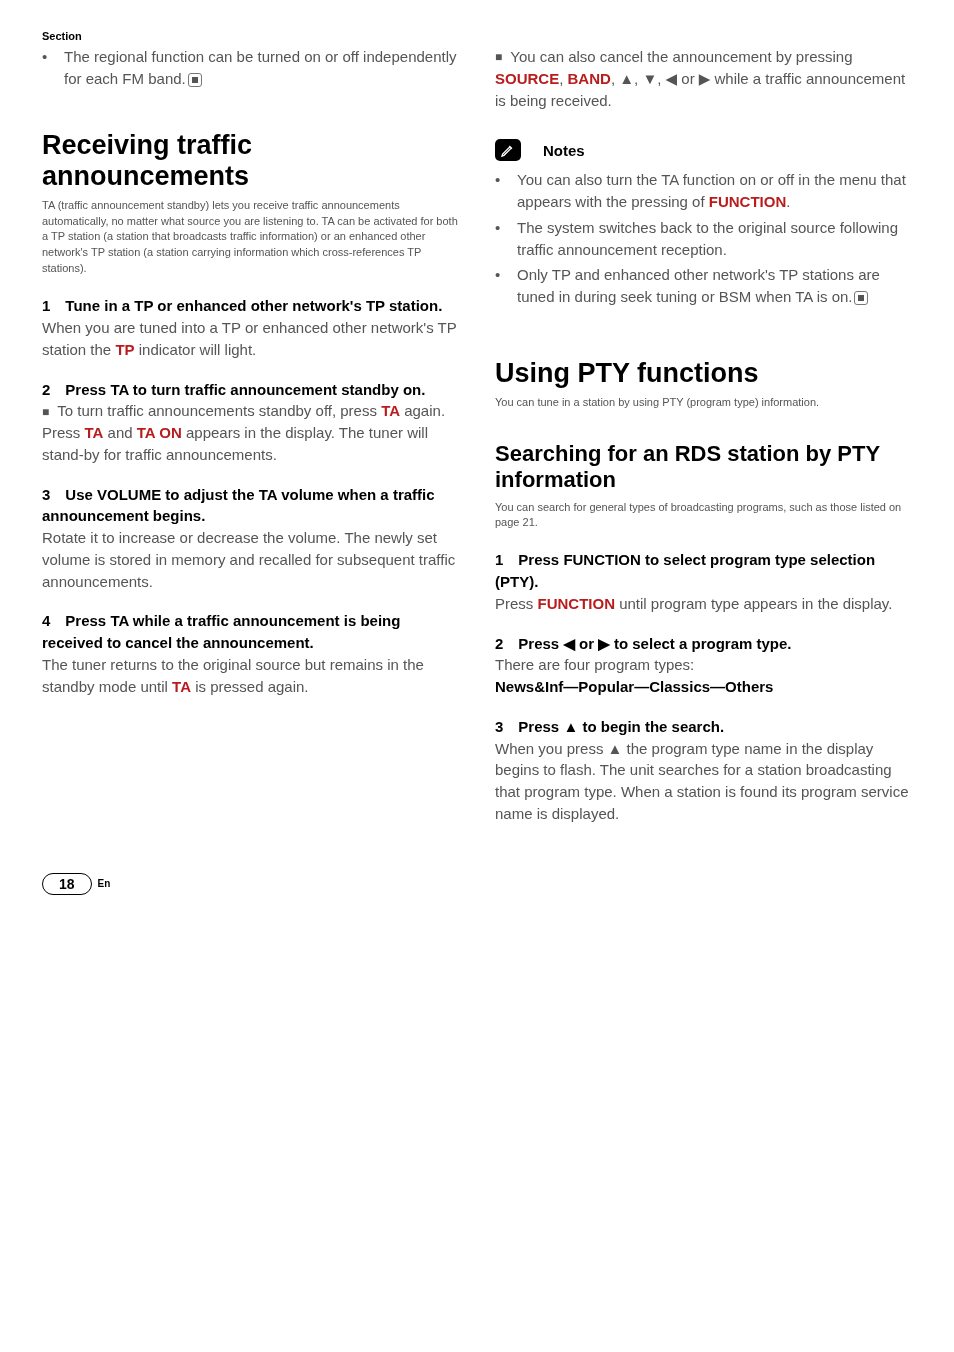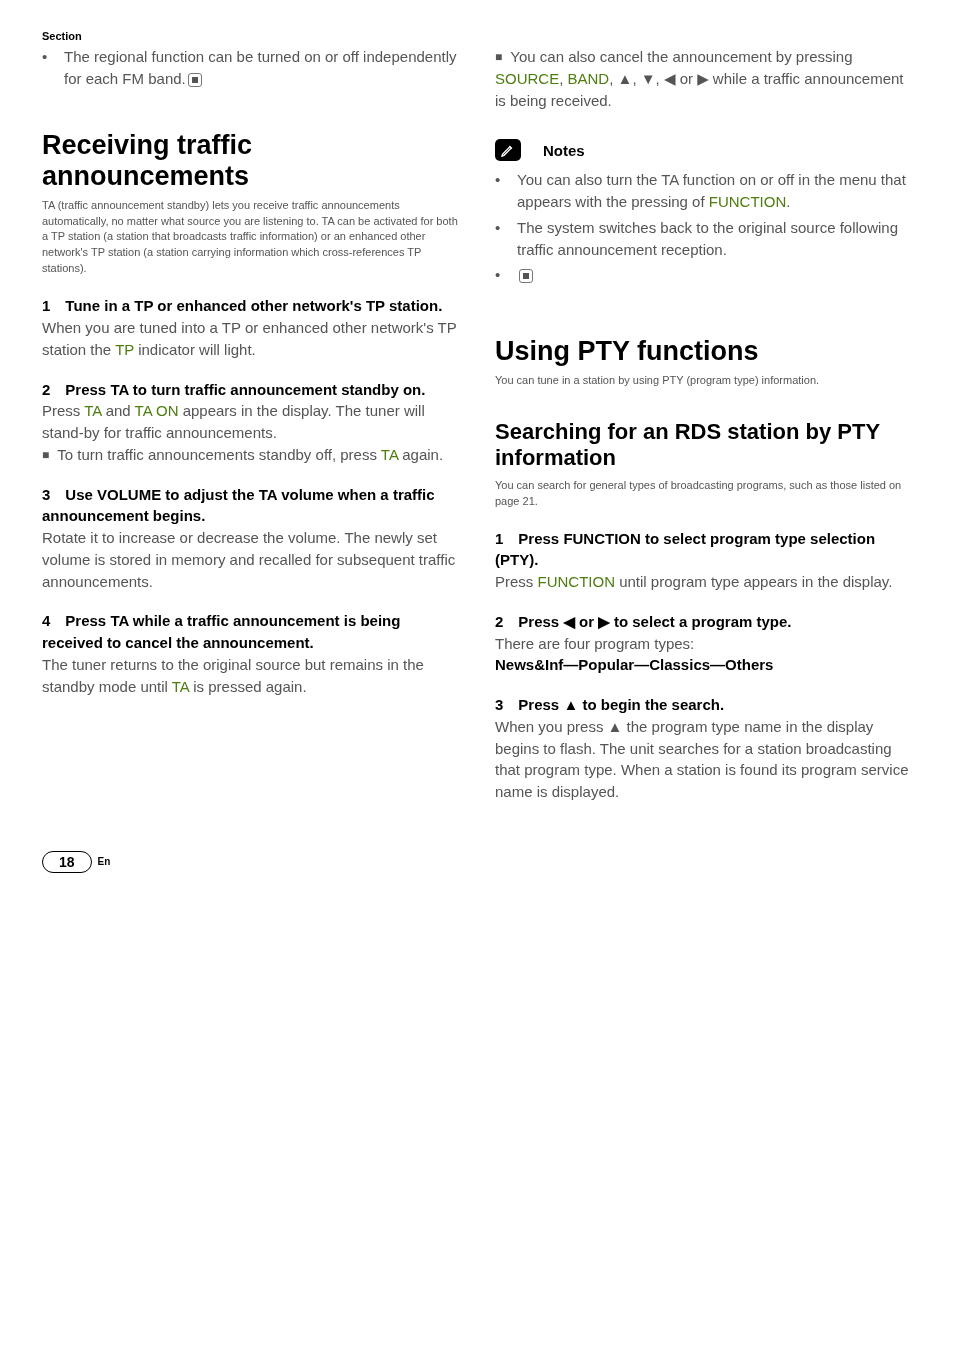--- a/index.html
+++ b/index.html
@@ -165,21 +165,21 @@
     border: 1px solid #000;
     border-radius: 14px;
     padding: 2px 16px;
     font-weight: bold;
     font-size: 14px;
   }
   .page-lang {
     font-size: 10px;
     font-weight: bold;
   }
-  .bold { font-weight: normal; color: #4d7c0f; }
+  .bold { font-weight: bold; color: #b91c1c; }
 </style>
 </head>
 <body>
 
 <div class="page">
 
   <div class="section-label">Section</div>
 
 
   <div class="columns">
@@ -199,25 +199,25 @@
       <div class="step">
         <div class="step-head">1 Tune in a TP or enhanced other network's TP station.</div>
         <div class="step-body">
           <span>When you are tuned into a TP or enhanced other network's TP station the </span><span class="bold">TP</span><span> indicator will light.</span>
         </div>
       </div>
 
       <div class="step">
         <div class="step-head">2 Press TA to turn traffic announcement standby on.</div>
         <div class="step-body">
-          <span>Press </span><span class="bold">TA</span><span> and </span><span class="bold">TA ON</span><span> appears in the display. The tuner will stand-by for traffic announcements.</span>
-        </div>
-        <div class="step-body">
           <span class="black-square">■</span>&nbsp;
           <span>To turn traffic announcements standby off, press </span><span class="bold">TA</span><span> again.</span>
+        </div>
+        <div class="step-body">
+          <span>Press </span><span class="bold">TA</span><span> and </span><span class="bold">TA ON</span><span> appears in the display. The tuner will stand-by for traffic announcements.</span>
         </div>
       </div>
 
       <div class="step">
         <div class="step-head">3 Use VOLUME to adjust the TA volume when a traffic announcement begins.</div>
         <div class="step-body">Rotate it to increase or decrease the volume. The newly set volume is stored in memory and recalled for subsequent traffic announcements.</div>
       </div>
 
       <div class="step">
         <div class="step-head">4 Press TA while a traffic announcement is being received to cancel the announcement.</div>
@@ -250,21 +250,21 @@
           <span>You can also turn the TA function on or off in the menu that appears with the pressing of </span><span class="bold">FUNCTION</span><span>.</span>
         </div>
       </div>
       <div class="bullet-row">
         <div class="bullet-dot">•</div>
         <div>The system switches back to the original source following traffic announcement reception.</div>
       </div>
       <div class="bullet-row">
         <div class="bullet-dot">•</div>
         <div>
-          <span class="end-square"></span>
+          <span>Only TP and enhanced other network's TP stations are tuned in during seek tuning or BSM when TA is on.</span><span class="end-square"></span>
         </div>
       </div>
 
       <h2 class="big" style="margin-top:50px">Using PTY functions</h2>
       <p class="body-text">You can tune in a station by using PTY (program type) information.</p>
 
       <h2 class="mid">Searching for an RDS station by PTY information</h2>
       <p class="body-text">You can search for general types of broadcasting programs, such as those listed on page 21.</p>
 
       <div class="step">

